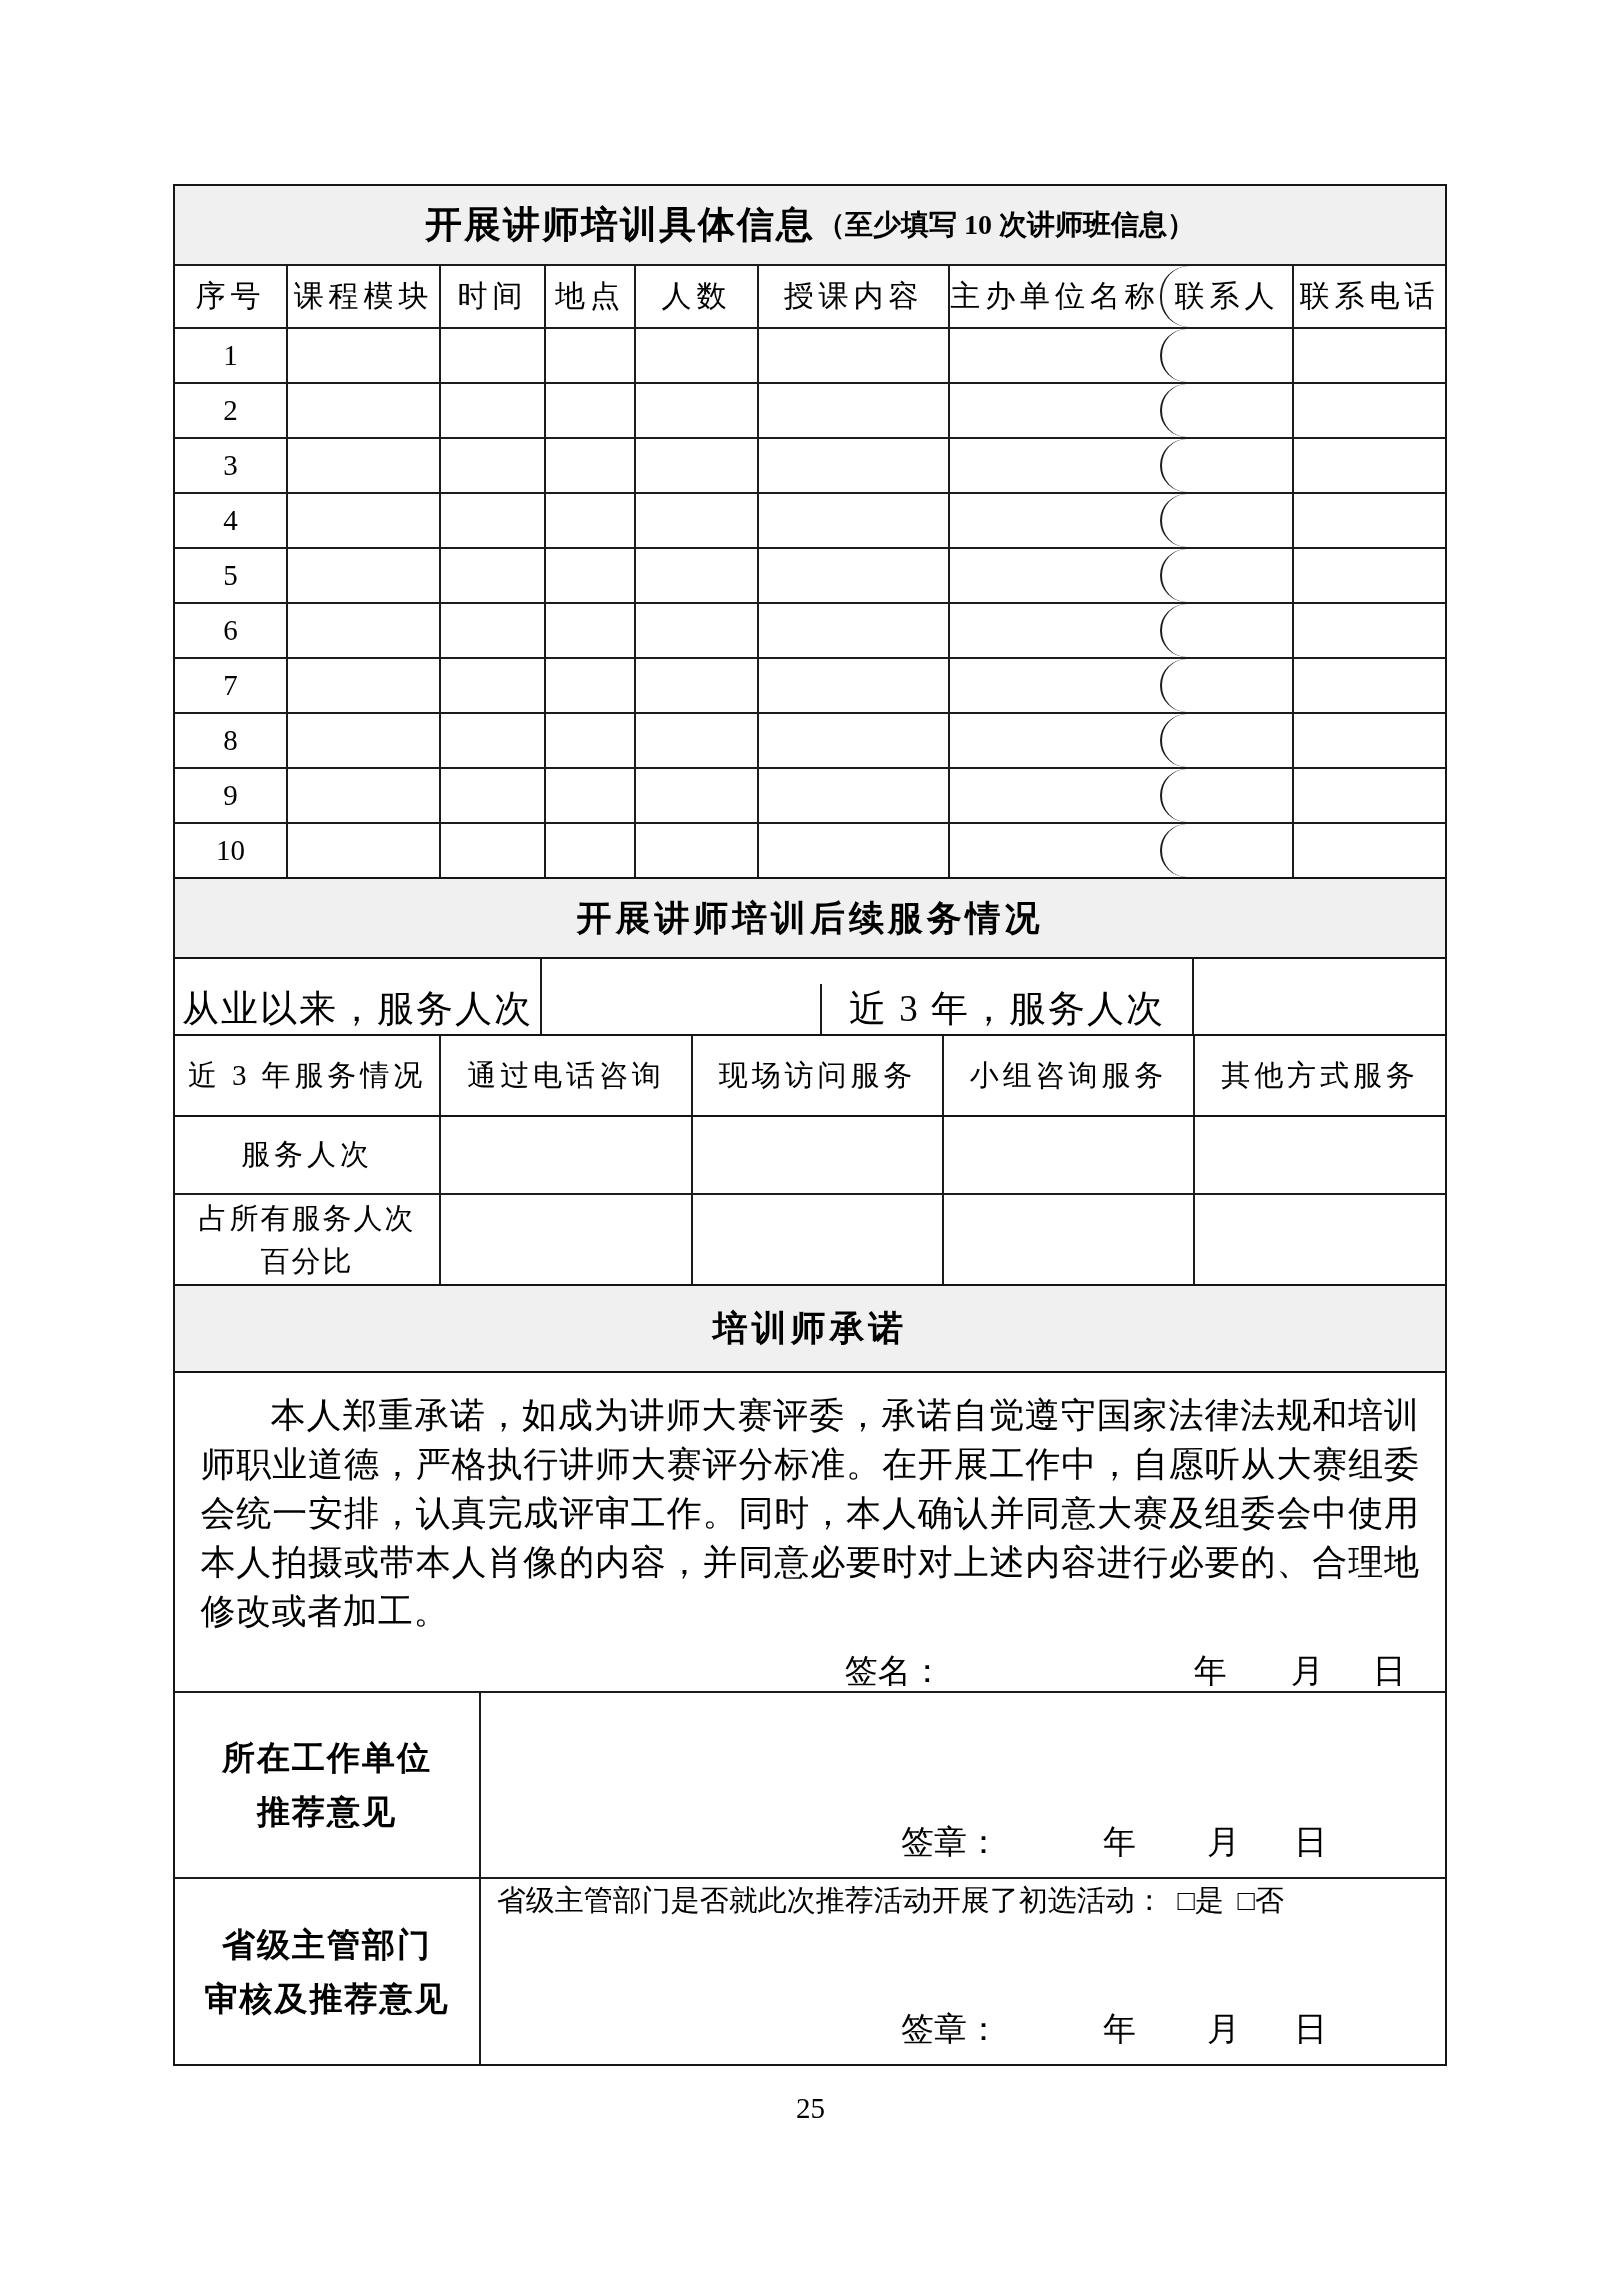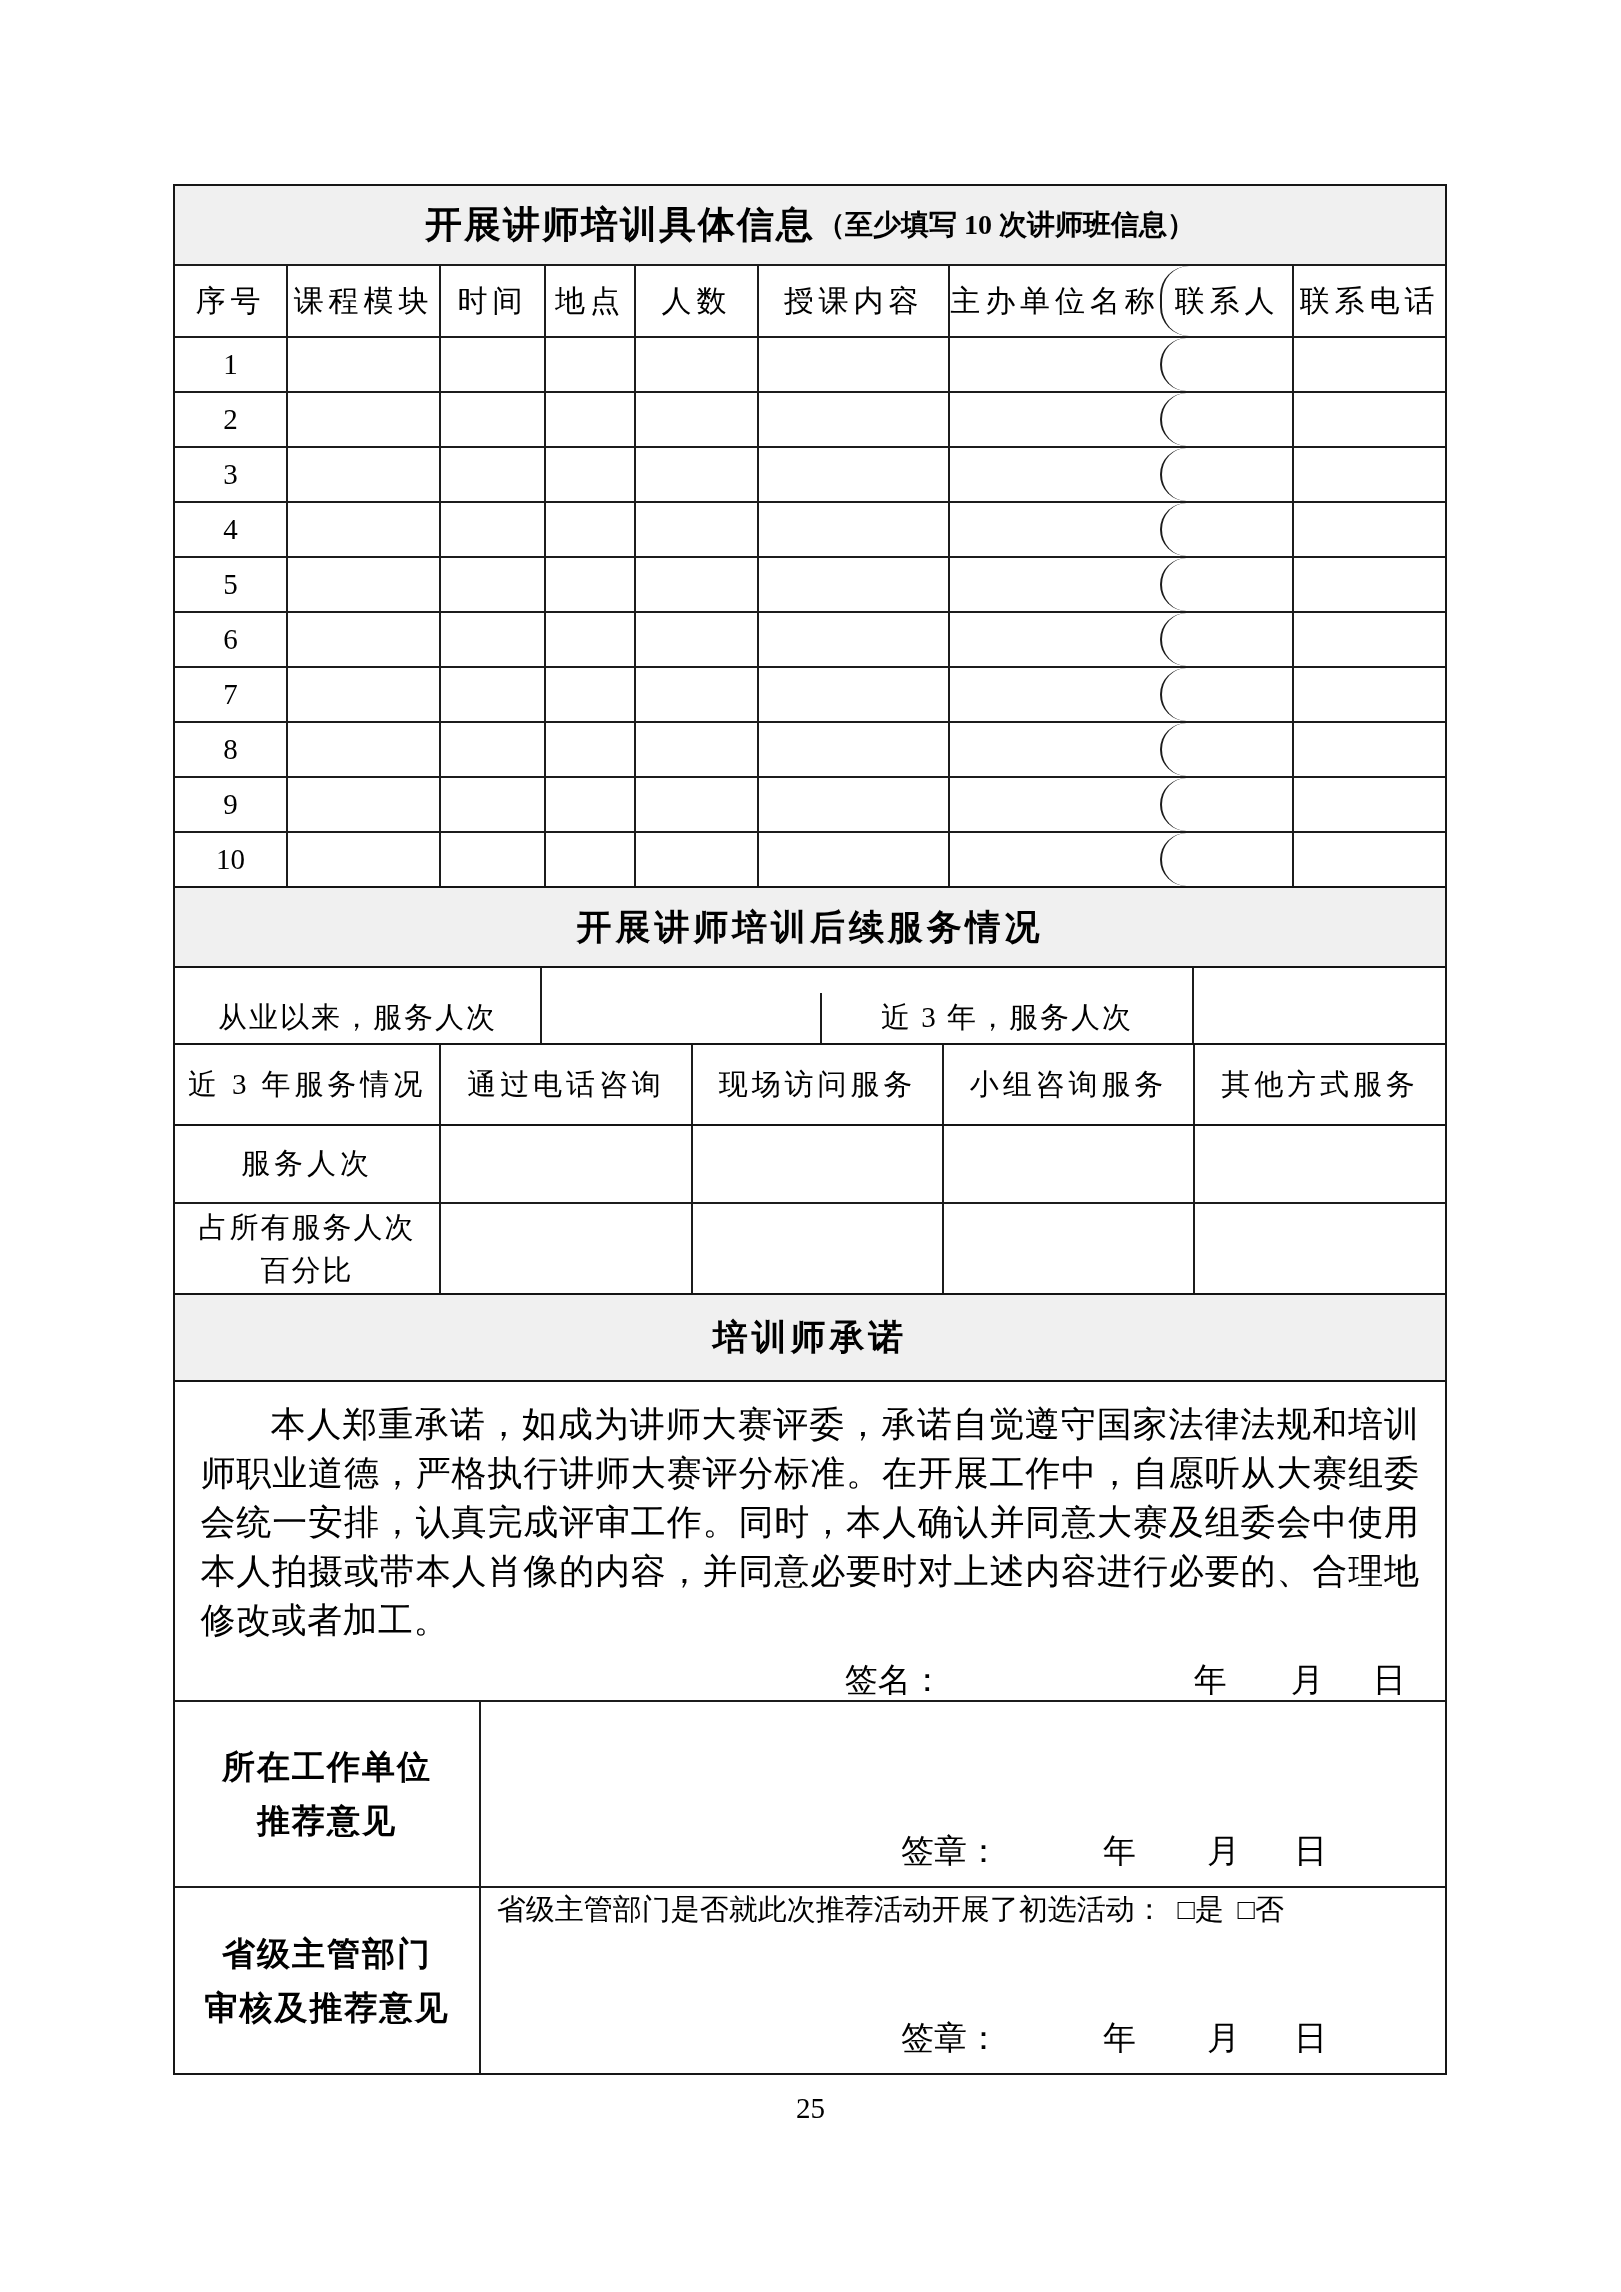--- a/index.html
+++ b/index.html
@@ -17,21 +17,21 @@
   .row:first-child { border-top:none; }
   .row.thick { border-top:2.9px solid #141414; }
   .cell {
     border-left:2px solid #1c1c1c; display:flex; align-items:center;
     justify-content:center; text-align:center; overflow:hidden;
   }
   .cell:first-child { border-left:none; }
   .grow { flex:1 1 auto; }
 
   
-  .r-t1 { height:78px; }  .r-h { height:72px; }  .r-d { height:55px; }
+  .r-t1 { height:78px; }  .r-h { height:63px; }  .r-d { height:55px; }
   .r-t2 { height:80px; }  .r-st { height:77px; } .r-sh { height:81px; }
   .r-sp { height:78px; }  .r-pc { height:91px; } .r-t3 { height:87px; }
   .r-cm { height:320px; } .r-em { height:186px; } .r-pr { height:187px; }
 
   
   .c0{flex:0 0 111px;} .c1{flex:0 0 153px;} .c2{flex:0 0 105px;}
   .c3{flex:0 0 90px;}  .c4{flex:0 0 123px;} .c5{flex:0 0 191px;}
   .c6{flex:0 0 212px;} .c7{flex:0 0 132px;border-radius:29px;} .c8{flex:1 1 auto;}
 
   
@@ -40,21 +40,21 @@
   .v3{flex:0 0 251px;} .v4{flex:1 1 auto;}
   .b0{flex:0 0 304px;text-align:right;} .b1{flex:1 1 auto;}
 
   .band { background:#f0f0f0; font-weight:bold; }
   .band .big { font-size:37px; letter-spacing:2px; }
   .band .note { font-size:28px; margin-left:2px; }
   .band2 { font-size:35px; letter-spacing:3.9px; }
 
   .hdr { font-size:30px; letter-spacing:4.9px; }
   .num { font-size:29px; }
-  .svc-lbl { font-size:29px; letter-spacing:2px;margin-top:25px; }
+  .svc-lbl { font-size:37px; letter-spacing:2px;margin-top:25px; }
   .svc-hdr { font-size:29px; letter-spacing:3.9px; }
   .stack { flex-direction:column; justify-content:center; font-size:29px; line-height:43px; letter-spacing:2px; }
 
   .commit-cell { display:block; padding:17.6px 25.5px 0 25.5px; text-align:left; }
   .commit-text {
     font-size:35px; line-height:49px; text-indent:2em; text-align:justify;
     letter-spacing:0.5px;
   }
   .sign-line { display:flex; justify-content:flex-end; align-items:center;
     font-size:33px; margin-top:13.7px; padding-right:13.7px; }

